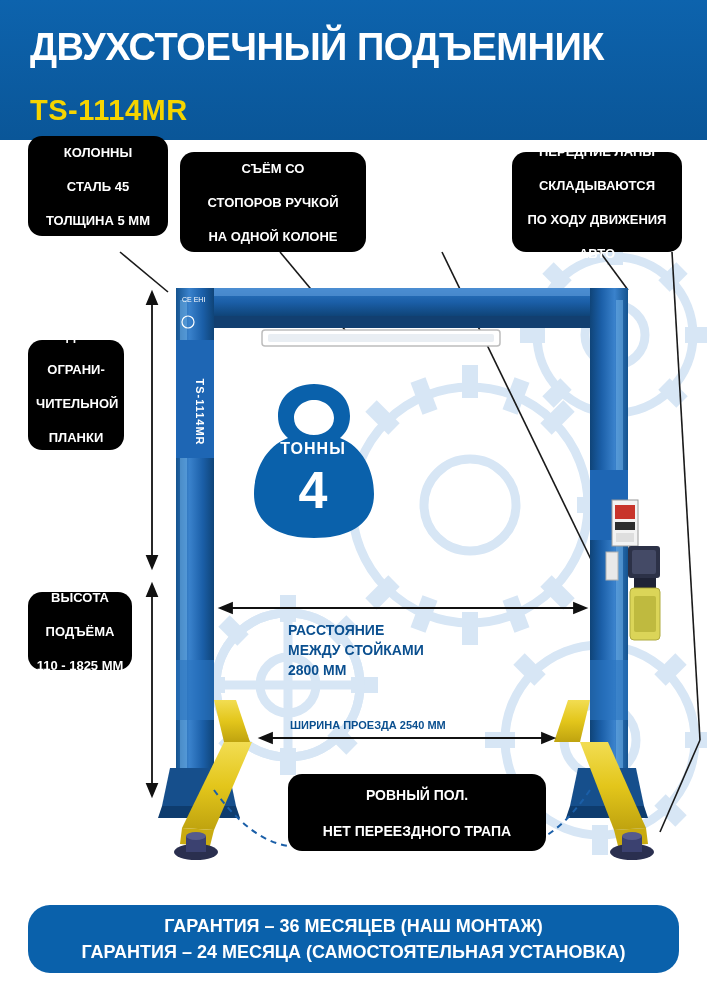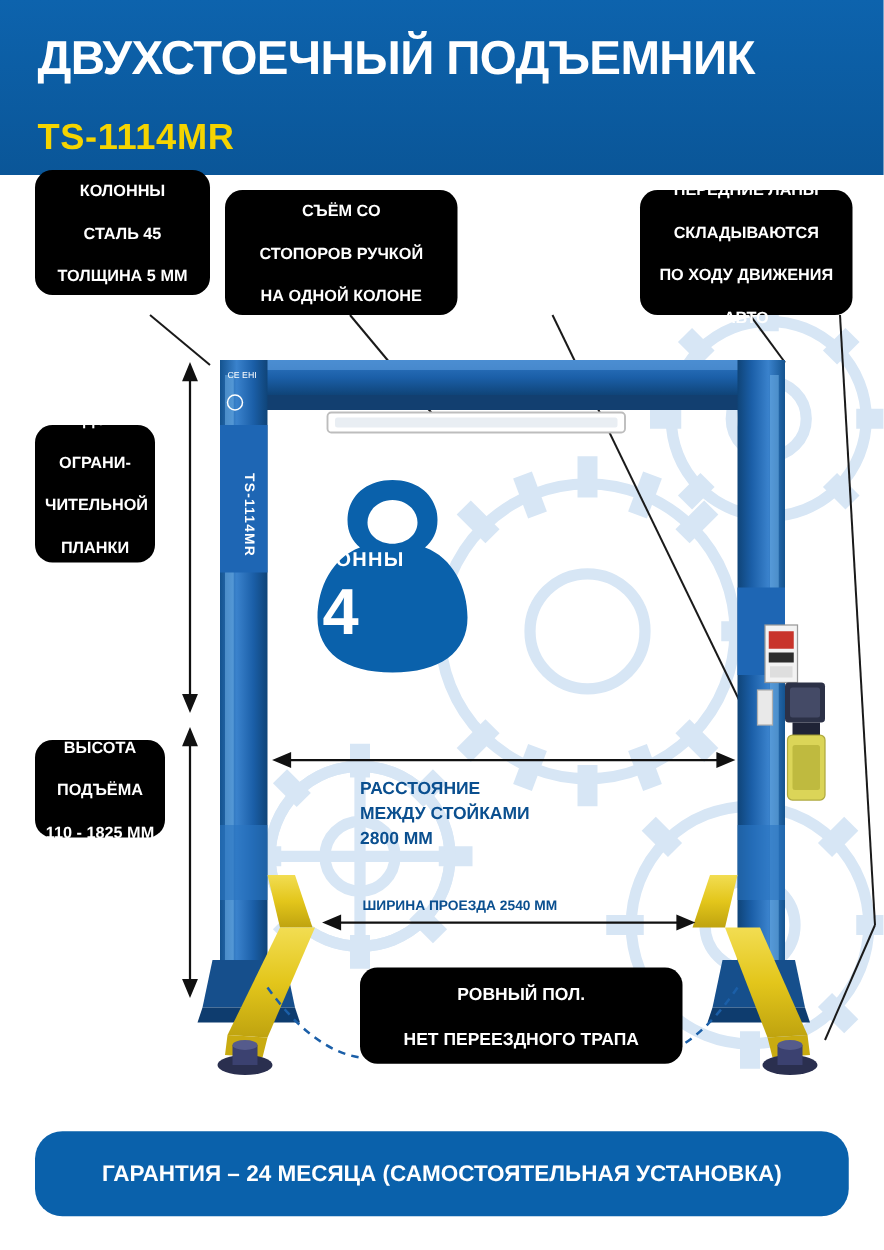--- a/index.html
+++ b/index.html
@@ -50,21 +50,21 @@
   }
   .pill span{display:block;width:100%;}
   .pill.small{font-size:13px;line-height:17px;}
   .pill.med{font-size:14px;line-height:18px;}
   
   .lines{position:absolute;left:0;top:0;width:707px;height:1000px;pointer-events:none;}
   
   .lift{position:absolute;left:0;top:0;width:707px;height:1000px;}
   
   .badge-text{
-    position:absolute;color:#ffffff;font-weight:bold;text-align:left;
+    position:absolute;color:#ffffff;font-weight:bold;text-align:center;
   }
   .badge-tons{left:258px;top:440px;width:110px;font-size:16px;letter-spacing:1px;}
   .badge-num{left:258px;top:462px;width:110px;font-size:52px;line-height:56px;}
   
   .dimlabel{
     position:absolute;color:#0a4f8f;font-weight:bold;text-align:left;
   }
   
   .footer{
     position:absolute;left:28px;top:905px;width:651px;height:68px;
@@ -324,16 +324,17 @@
 
   <div class="dimlabel" style="left:288px;top:620px;width:232px;font-size:14px;line-height:20px;">
     <span>РАССТОЯНИЕ</span><br>
     <span>МЕЖДУ СТОЙКАМИ</span><br>
     <span>2800 ММ</span>
   </div>
 
   <div class="dimlabel" style="left:290px;top:716px;width:230px;font-size:11px;line-height:18px;">ШИРИНА ПРОЕЗДА 2540 ММ</div>
 
   <div class="footer">
+    <span>ГАРАНТИЯ – 36 МЕСЯЦЕВ (НАШ МОНТАЖ)</span>
     <span>ГАРАНТИЯ – 24 МЕСЯЦА (САМОСТОЯТЕЛЬНАЯ УСТАНОВКА)</span>
   </div>
 
 </div>
 
 </body></html>

